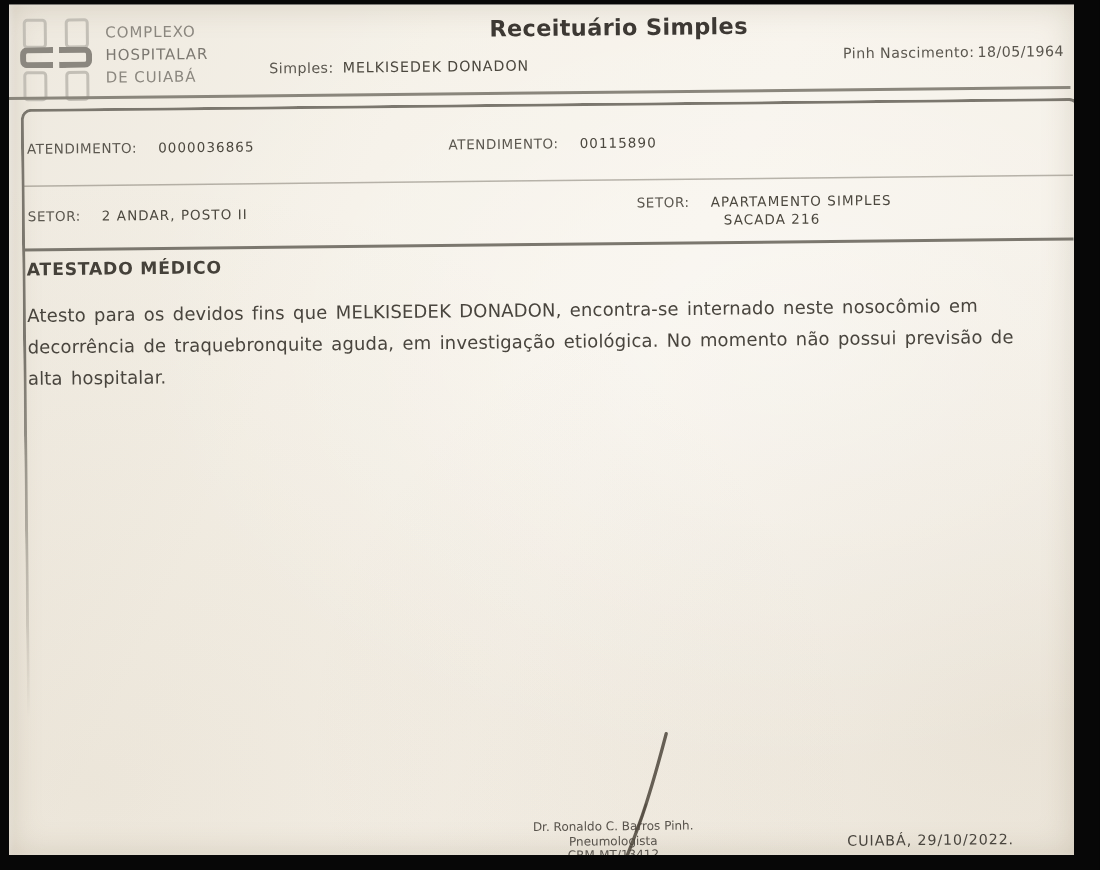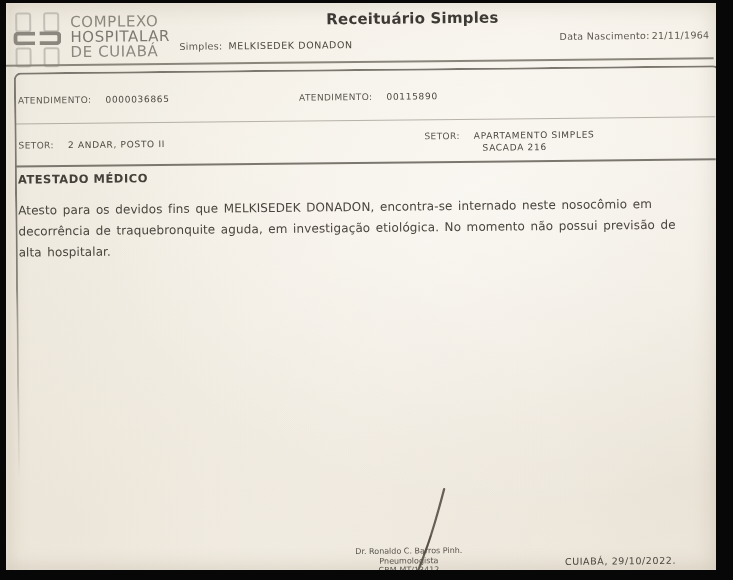--- a/index.html
+++ b/index.html
@@ -24,21 +24,21 @@
   .tilt{position:absolute;inset:0;transform:rotate(-0.6deg);transform-origin:50% 50%;}
   .abs{position:absolute;}
 
   
   .logo-mark{left:10px;top:6px;width:54px;height:53px;}
   .logo-sq{position:absolute;width:12px;height:16px;border:2px solid #c3bfb6;border-radius:3px;background:transparent;}
   .sq-tl{left:2px;top:0;} .sq-tr{left:30px;top:0;} .sq-bl{left:2px;top:35px;} .sq-br{left:30px;top:35px;}
   .bracket{position:absolute;top:19px;width:18px;height:6px;border:4px solid #8b877f;}
   .bracket-left{left:0;border-right:none;border-radius:5px 0 0 5px;}
   .bracket-right{left:26px;border-left:none;border-radius:0 5px 5px 0;}
-  .org-name{left:67px;top:9px;font-size:15px;line-height:15px;letter-spacing:0.6px;color:#8b877f;}
+  .org-name{left:67px;top:9px;font-size:10px;line-height:15px;letter-spacing:0.6px;color:#8b877f;}
   .org-name .l2{color:#7c7871;}
   .doc-title{left:323px;top:7px;font-size:15px;font-weight:bold;color:#3d3934;letter-spacing:0.2px;}
   .patient-line{left:176px;top:36px;font-size:9.5px;color:#5a564e;letter-spacing:0.3px;}
   .patient-line b{font-weight:normal;color:#4c483f;letter-spacing:0.6px;margin-left:6px;}
   .birth-line{left:0;top:30px;width:708px;text-align:right;font-size:9.5px;color:#5a564e;letter-spacing:0.3px;}
   .birth-line span{padding-right:2px;}
   .hr-header{left:0;top:58px;width:710px;height:2px;background:#8a867c;}
 
   
   .main-box{
@@ -87,21 +87,21 @@
       <div class="l3">DE CUIABÁ</div>
     </div>
 
     <div class="abs doc-title">Receituário Simples</div>
 
     <div class="abs patient-line">
       <span>Simples:</span><b>MELKISEDEK DONADON</b>
     </div>
 
     <div class="abs birth-line">
-      <span>Data Nascimento:</span><span>21/11/1964</span>
+      <span>Pinh Nascimento:</span><span>18/05/1964</span>
     </div>
 
     <div class="abs hr-header"></div>
 
     <div class="abs main-box"></div>
     <div class="abs sep1"></div>
     <div class="abs sep2"></div>
 
     <div class="abs field f-prontuario">
       <span>ATENDIMENTO:</span><span class="val">0000036865</span>

